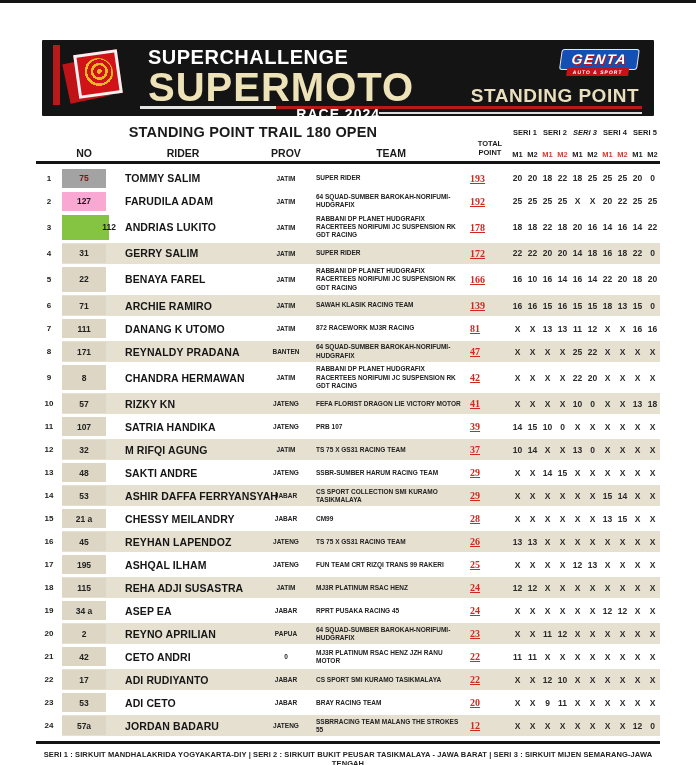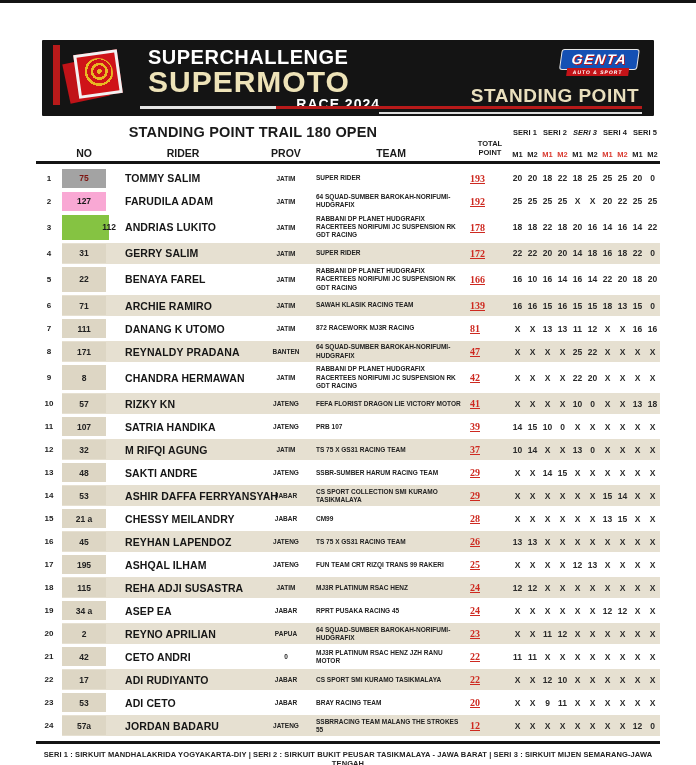--- a/index.html
+++ b/index.html
@@ -21,21 +21,21 @@
     position:absolute;left:4px;top:0;width:44px;height:44px;background:#cf1318;
     border:3px solid #f2f2f2;transform:rotate(-8deg);box-sizing:border-box;
   }
   .logo .rings{
     position:absolute;left:11px;top:6px;width:30px;height:30px;border-radius:50%;
     background:repeating-radial-gradient(circle at 55% 45%, #e8b823 0 2.5px, #cf1318 2.5px 6px);
     transform:rotate(-8deg);
   }
   .banner-text{position:absolute;left:106px;top:7px;width:232px;}
   .bt-1{color:#ffffff;font-weight:bold;font-size:20px;letter-spacing:.5px;line-height:1.05;}
-  .bt-2{color:#eee3b8;font-weight:bold;font-size:30px;letter-spacing:1px;line-height:1.0;margin-top:-1px;}
+  .bt-2{color:#eee3b8;font-weight:bold;font-size:40px;letter-spacing:1px;line-height:1.0;margin-top:-1px;}
   .bt-3{color:#ffffff;font-weight:bold;font-size:14px;letter-spacing:1px;text-align:right;margin-top:-1px;}
   .stripe{
     position:absolute;left:98px;right:12px;bottom:7px;height:3.5px;
     background:linear-gradient(90deg,#e5e5e5 0 27%,#b81a1a 27% 100%);
   }
   .stripe2{position:absolute;left:55%;right:12px;bottom:2.5px;height:2px;background:#dcdcdc;}
   .sponsor{position:absolute;right:16px;top:9px;width:78px;text-align:center;transform:skewX(-8deg);}
   .sponsor .sp-name{
     background:#1450b4;border:1px solid #e8e8e8;border-radius:3px;color:#ffffff;
     font-weight:bold;font-style:italic;font-size:14px;letter-spacing:1.5px;padding:1px 4px 2px;

